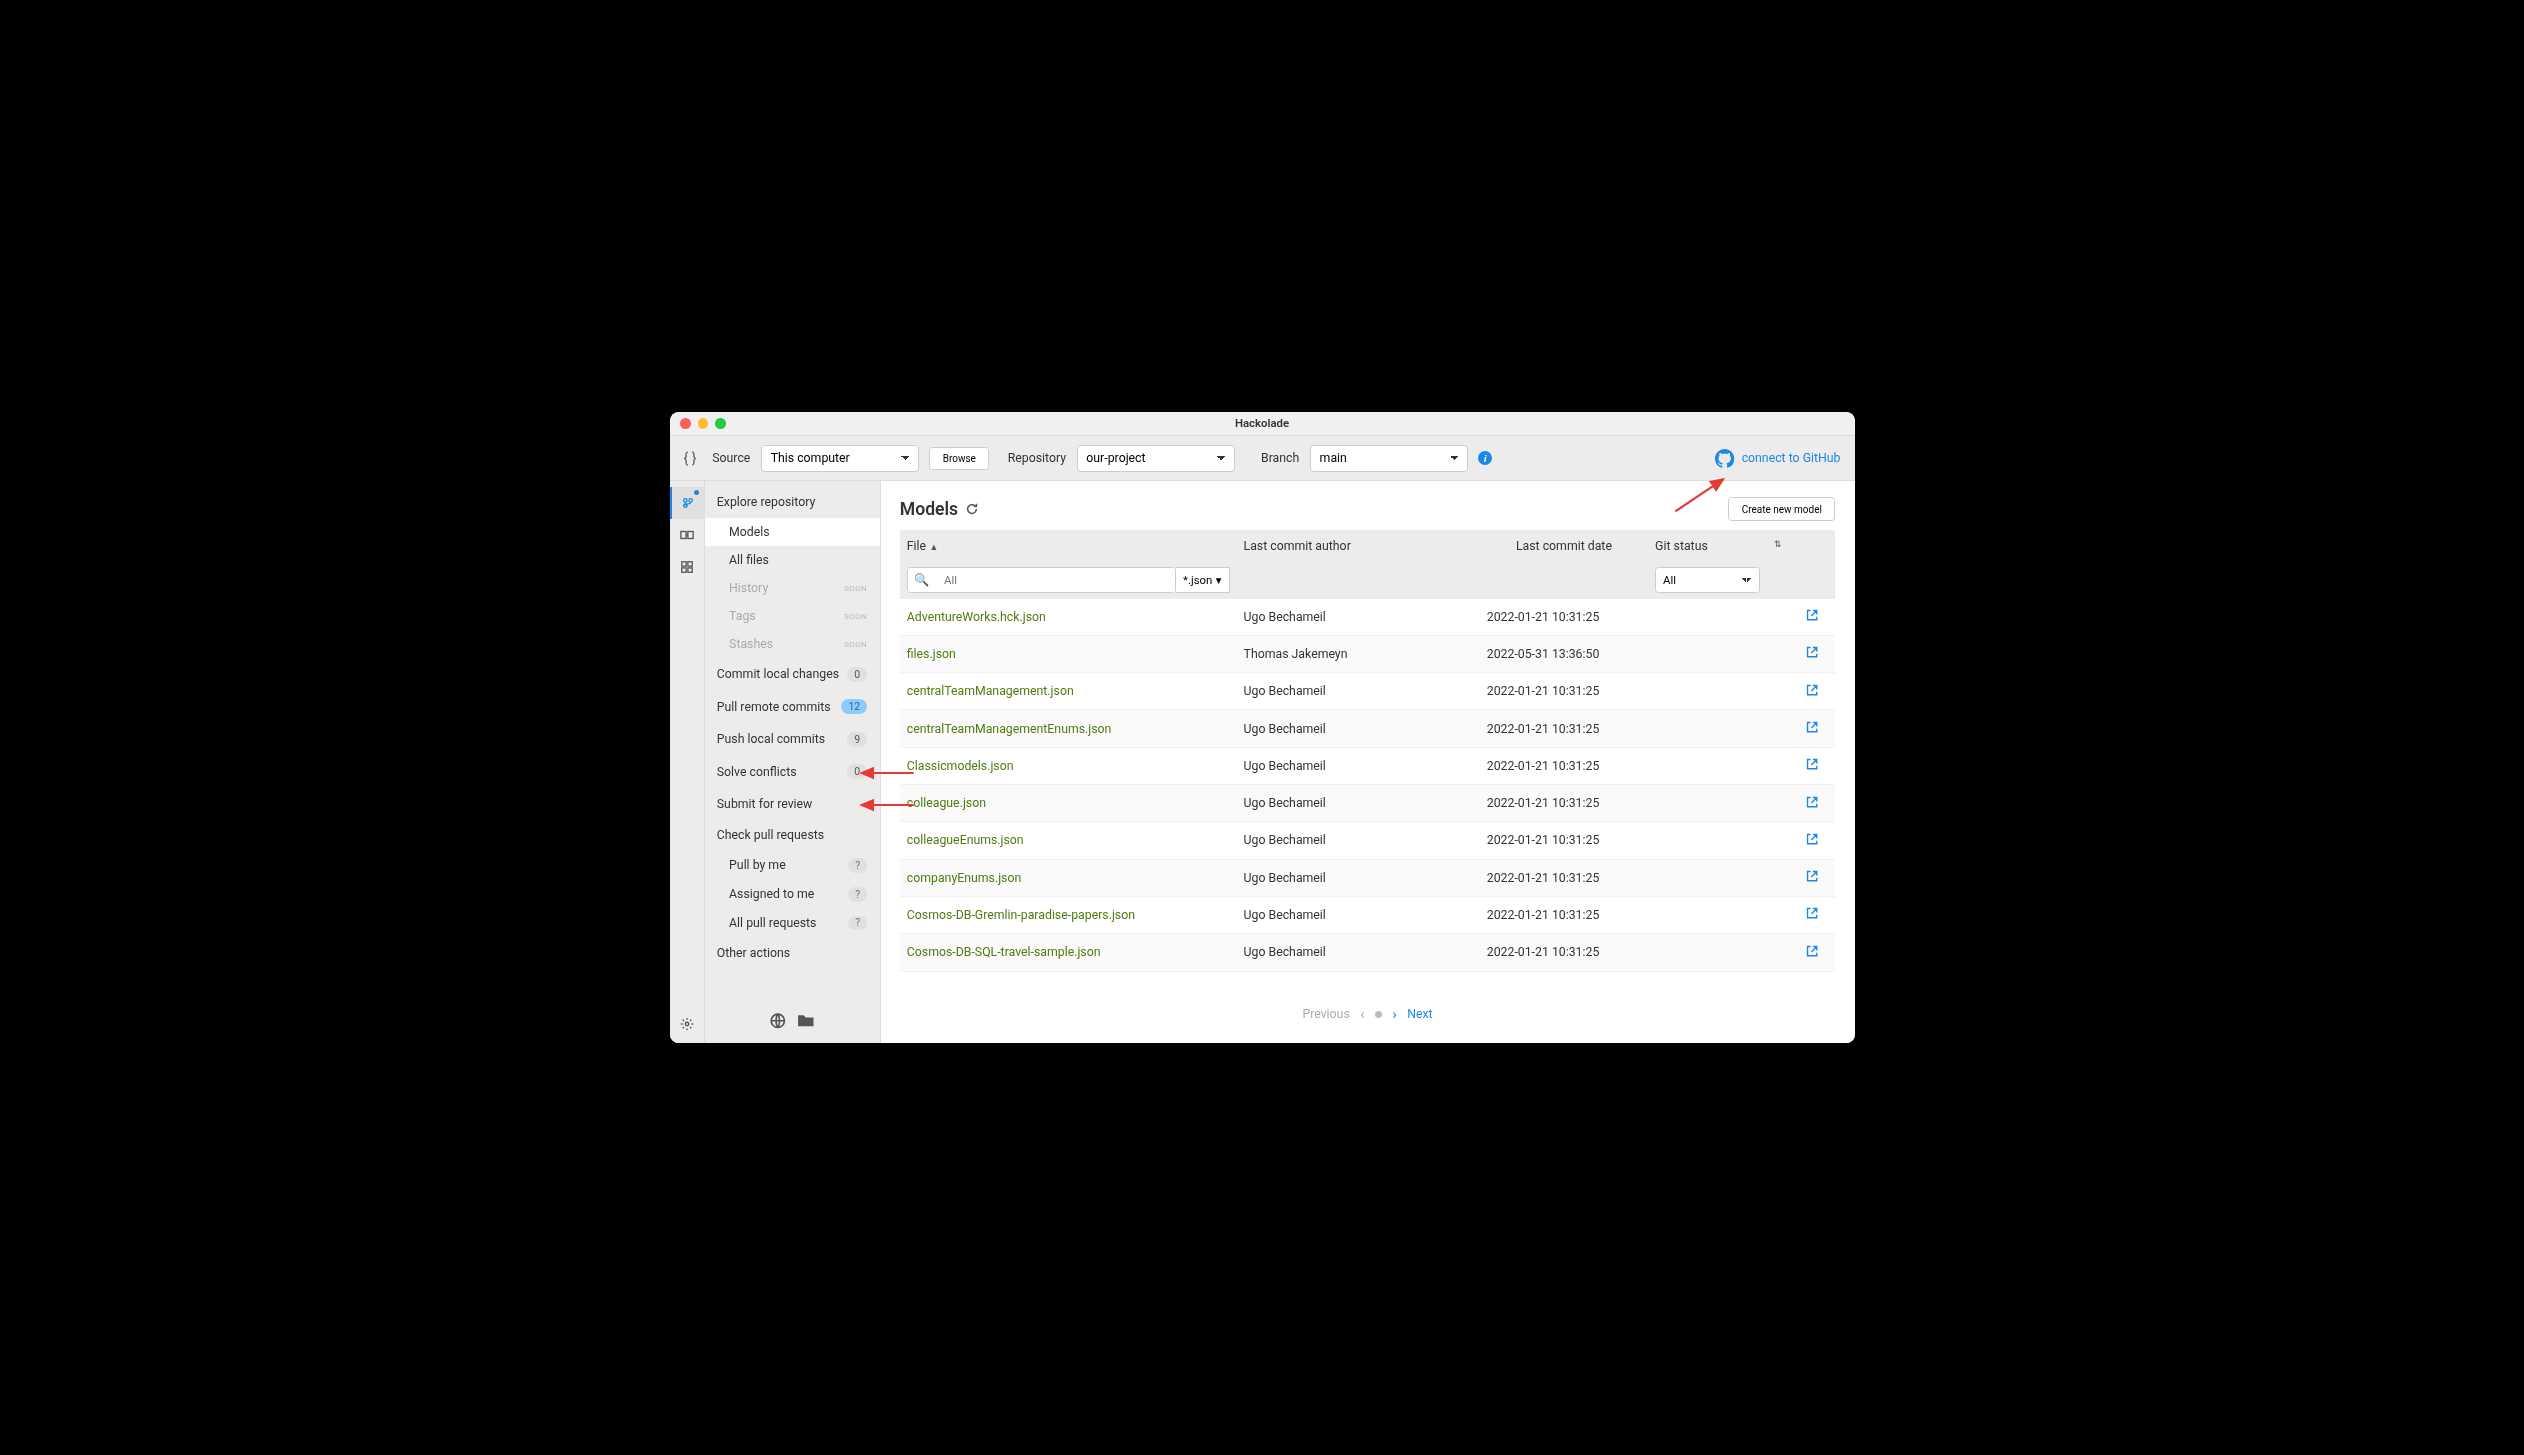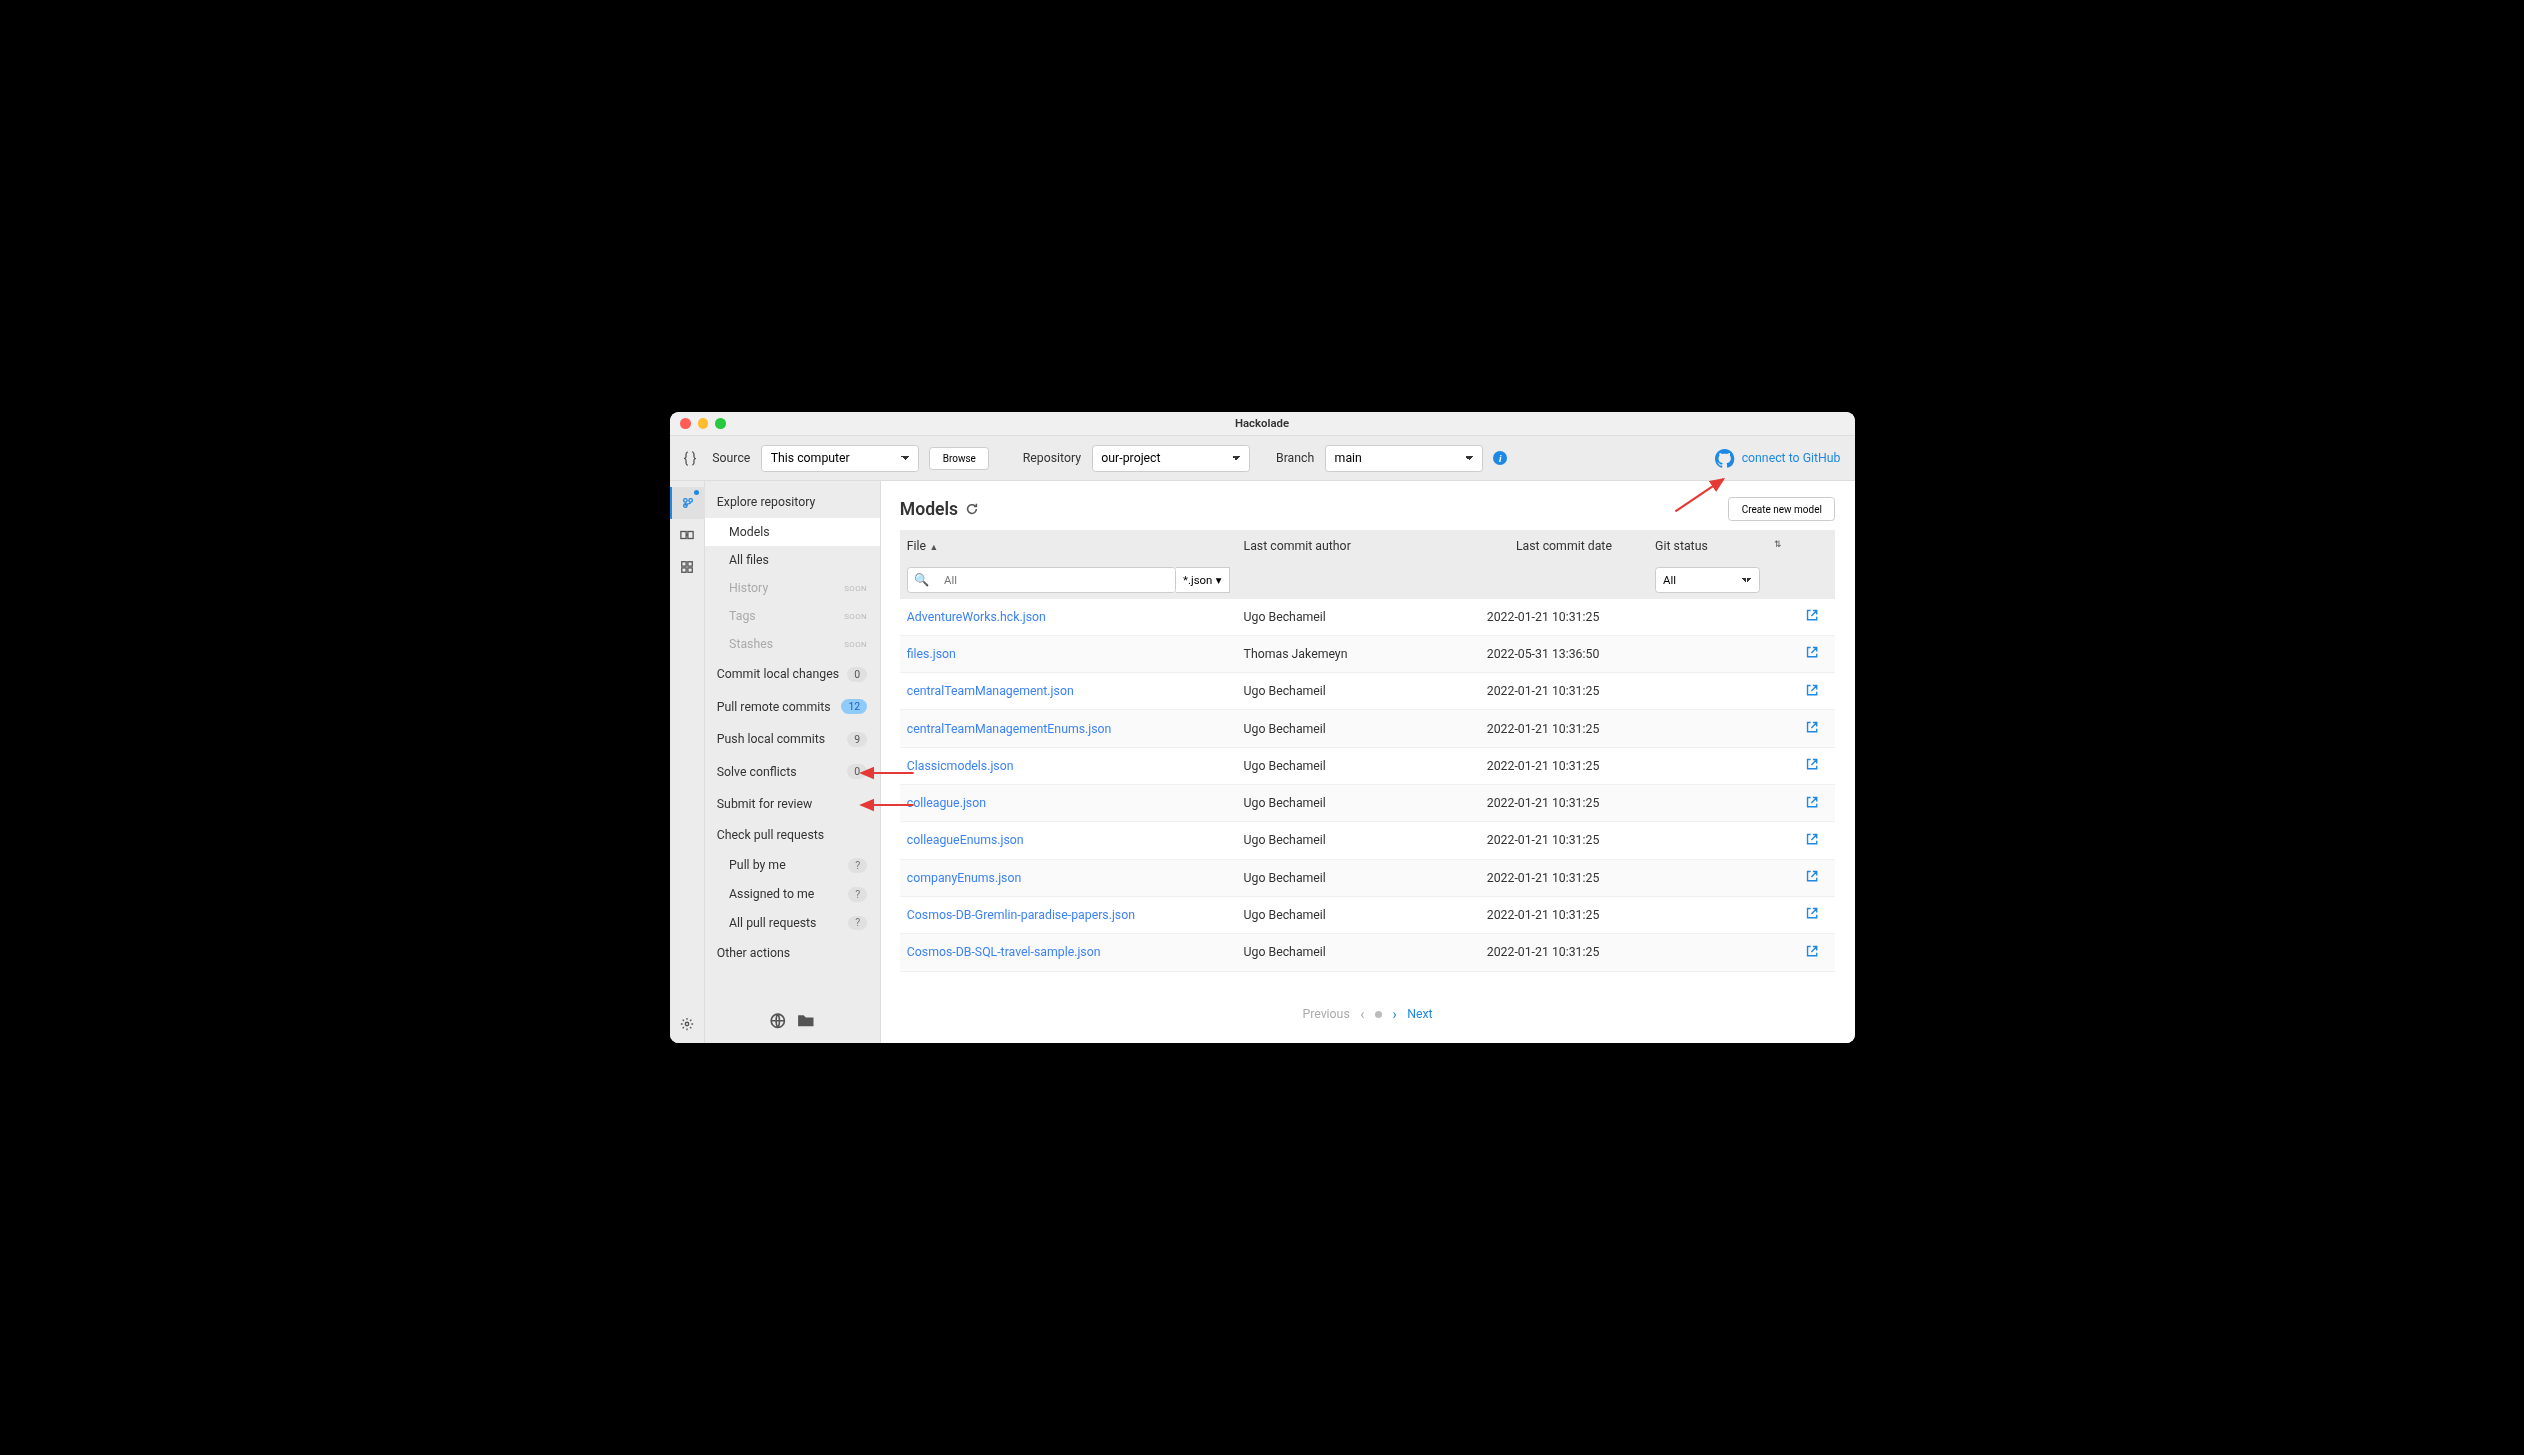--- a/index.html
+++ b/index.html
@@ -48,21 +48,21 @@
 .filter-row td { background: #ececec; padding: 5.3px 7px; }
 .search-input { display: flex; align-items: center; background: #fff; border: 0.9px solid #ccc; border-radius: 3.5px; overflow: hidden; }
 .search-input input { border: none; outline: none; padding: 5.3px 7px; flex: 1; font-size: 11.4px; }
 .search-input .mag { padding: 0 7px; color: #888; }
 .ext-select { background: #fff; border: 0.9px solid #ccc; border-left: none; padding: 5.3px 7px; font-size: 11.4px; display: flex; align-items: center; gap: 3.5px; }
 .status-select { background: #fff; border: 0.9px solid #ccc; border-radius: 3.5px; padding: 5.3px 7px; font-size: 11.4px; width: 105px; appearance: none; background-image: linear-gradient(45deg, transparent 50%, #333 50%), linear-gradient(135deg, #333 50%, transparent 50%); background-position: calc(100% - 12.3px) center, calc(100% - 8px) center; background-size: 4.4px 4.4px, 4.4px 4.4px; background-repeat: no-repeat; }
 tbody tr { border-bottom: 0.9px solid #f0f0f0; }
 tbody tr:nth-child(odd) { background: #fff; }
 tbody tr:nth-child(even) { background: #fafafa; }
 tbody td { padding: 10.5px 7px; color: #333; }
-tbody td a { color: #3b82f6; text-decoration: none; cursor: pointer; }
+tbody td a { color: #4d7c0f; text-decoration: none; cursor: pointer; }
 .open-icon { color: #1e88e5; cursor: pointer; }
 .pagination { display: flex; align-items: center; justify-content: center; gap: 10.5px; padding: 16px 0 21px; font-size: 12.3px; }
 .pagination .prev { color: #aaa; }
 .pagination .next { color: #1e88e5; cursor: pointer; }
 .pagination .chev { font-size: 14px; }
 .pagination .dot { width: 7px; height: 7px; border-radius: 50%; background: #bbb; }
 .arrow-annotation { position: absolute; pointer-events: none; }
 svg.icon { width: 14px; height: 14px; }
 </style>
 </head>
@@ -76,21 +76,21 @@
       <div class="tl green"></div>
     </div>
     <div class="title">Hackolade</div>
   </div>
 
   <div class="toolbar">
     <span style="margin-right:5.3px;color:#555;font-size:14px;">{ }</span>
     <label>Source</label>
     <select class="select"><option>This computer</option></select>
     <button class="btn">Browse</button>
-    <label style="margin-left:23px;">Repository</label>
+    <label style="margin-left:8px;">Repository</label>
     <select class="select"><option>our-project</option></select>
     <label style="margin-left:16px;">Branch</label>
     <select class="select"><option>main</option></select>
     <span class="info-icon">i</span>
     <div class="spacer"></div>
     <a class="github-link">
       <svg class="github-icon" viewBox="0 0 16 16">
           <path d="M8 0C3.58 0 0 3.58 0 8c0 3.54 2.29 6.53 5.47 7.59.4.07.55-.17.55-.38 0-.19-.01-.82-.01-1.49-2.01.37-2.53-.49-2.69-.94-.09-.23-.48-.94-.82-1.13-.28-.15-.68-.52-.01-.53.63-.01 1.08.58 1.23.82.72 1.21 1.87.87 2.33.66.07-.52.28-.87.51-1.07-1.78-.2-3.64-.89-3.64-3.95 0-.87.31-1.59.82-2.15-.08-.2-.36-1.02.08-2.12 0 0 .67-.21 2.2.82.64-.18 1.32-.27 2-.27.68 0 1.36.09 2 .27 1.53-1.04 2.2-.82 2.2-.82.44 1.1.16 1.92.08 2.12.51.56.82 1.27.82 2.15 0 3.07-1.87 3.75-3.65 3.95.29.25.54.73.54 1.48 0 1.07-.01 1.93-.01 2.2 0 .21.15.46.55.38A8.013 8.013 0 0016 8c0-4.42-3.58-8-8-8z"></path>
         </svg>
       <span>connect to GitHub</span>

